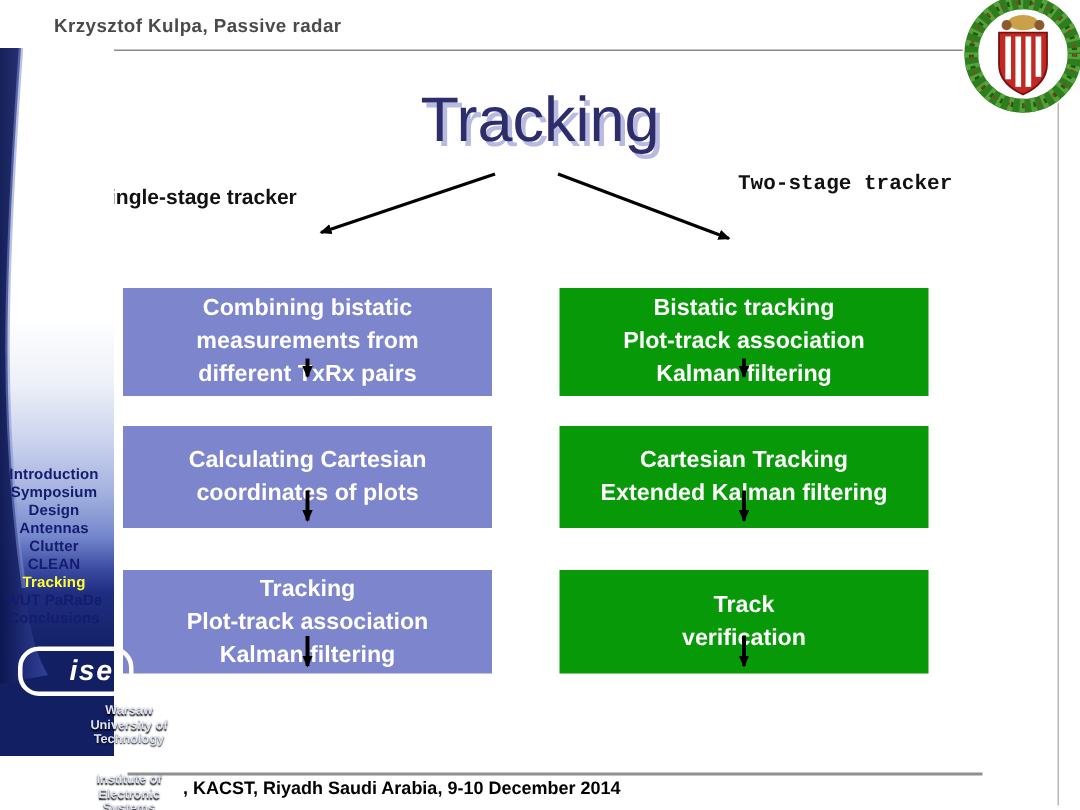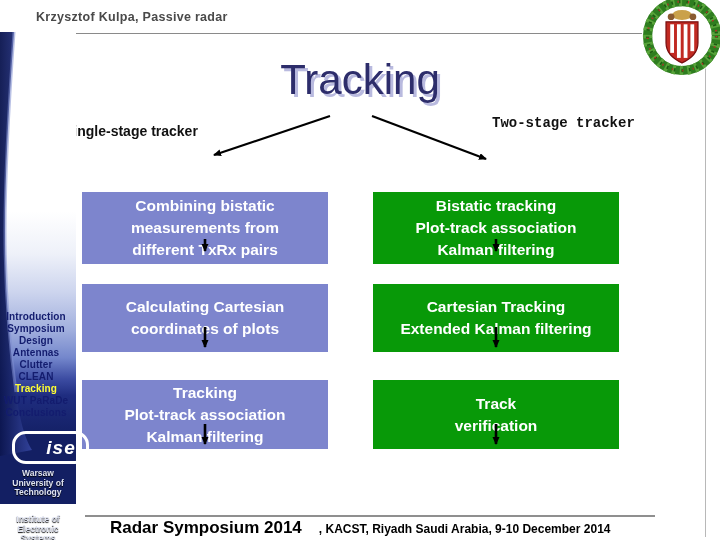--- a/index.html
+++ b/index.html
@@ -39,21 +39,21 @@
       var(--sidebar-navy,#131f63) 100%);margin-top:32px;}
   #sidebar svg.swoosh{position:absolute;left:0;top:0;}
   .menu{position:absolute;left:0;top:279px;width:72px;}
   .menu-item{font-size:10px;font-weight:bold;line-height:12px;text-align:center;
              color:#131c6e;cursor:pointer;letter-spacing:.1px;}
   .menu-item.active{color:var(--active-menu,#ffff33);}
   .ise{position:absolute;left:12px;top:399px;width:50px;height:27px;border:3px solid #fff;
        border-radius:14px;display:flex;align-items:center;justify-content:center;padding-left:21px;}
   .ise span{color:#fff;font-weight:bold;font-style:italic;font-size:19px;letter-spacing:1px;}
   .org{position:absolute;width:76px;text-align:center;color:#dfe3f2;font-size:8.5px;
-       font-weight:bold;line-height:9.5px;white-space:pre-line;text-shadow:0 1px 1px #000;}
+       font-weight:bold;line-height:9.5px;white-space:pre-line;text-shadow:0 1px 1px #000;padding-left:48px;}
   .org.univ{top:437px;}
   .org.inst{top:483px;}
   .country{position:absolute;left:0;top:517px;width:76px;text-align:center;color:#fff;
            font-size:12px;font-weight:bold;letter-spacing:.5px;}
   
   .crest{position:absolute;left:640px;top:-6px;}
 </style>
 </head>
 <body>
 
@@ -148,17 +148,16 @@
     <circle cx="63" cy="27" r="4" fill="#8a5a30"></circle>
     <path d="M31,33 H69 V58 C69,70 61,77 50,82 C39,77 31,70 31,58 Z" fill="#c12a22" stroke="#7a1010" stroke-width="1.5"></path>
     <rect x="36" y="36" width="4.5" height="34" fill="#fff"></rect>
     <rect x="44" y="36" width="4.5" height="40" fill="#fff"></rect>
     <rect x="52" y="36" width="4.5" height="40" fill="#fff"></rect>
     <rect x="60" y="36" width="4.5" height="32" fill="#fff"></rect>
   </svg>
 
   <div class="footer-rule"></div>
   <div class="footer">
-    <span class="big">Radar Symposium 2014</span>
     <span class="small">, KACST, Riyadh  Saudi Arabia,  9-10 December 2014</span>
   </div>
 
 </div>
 
 </body></html>

